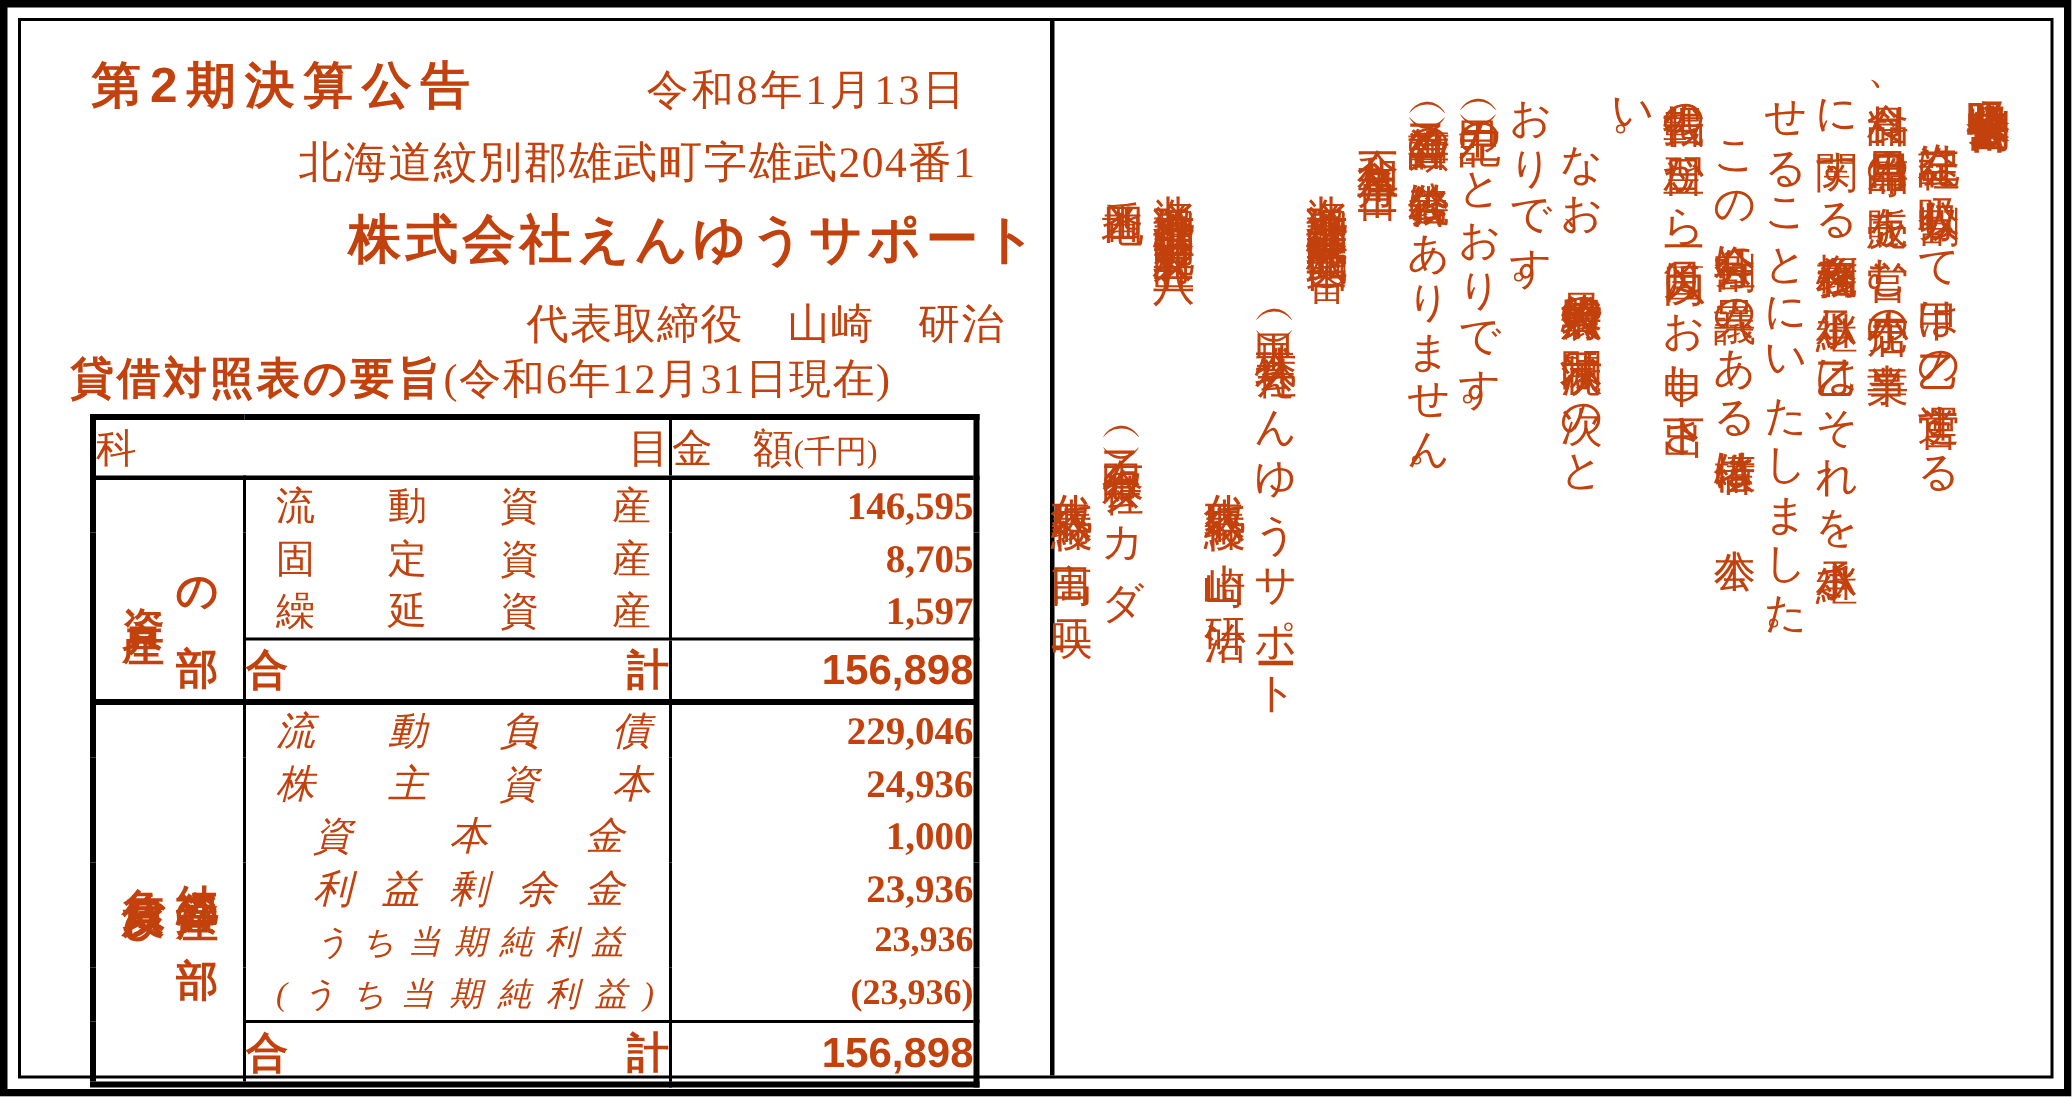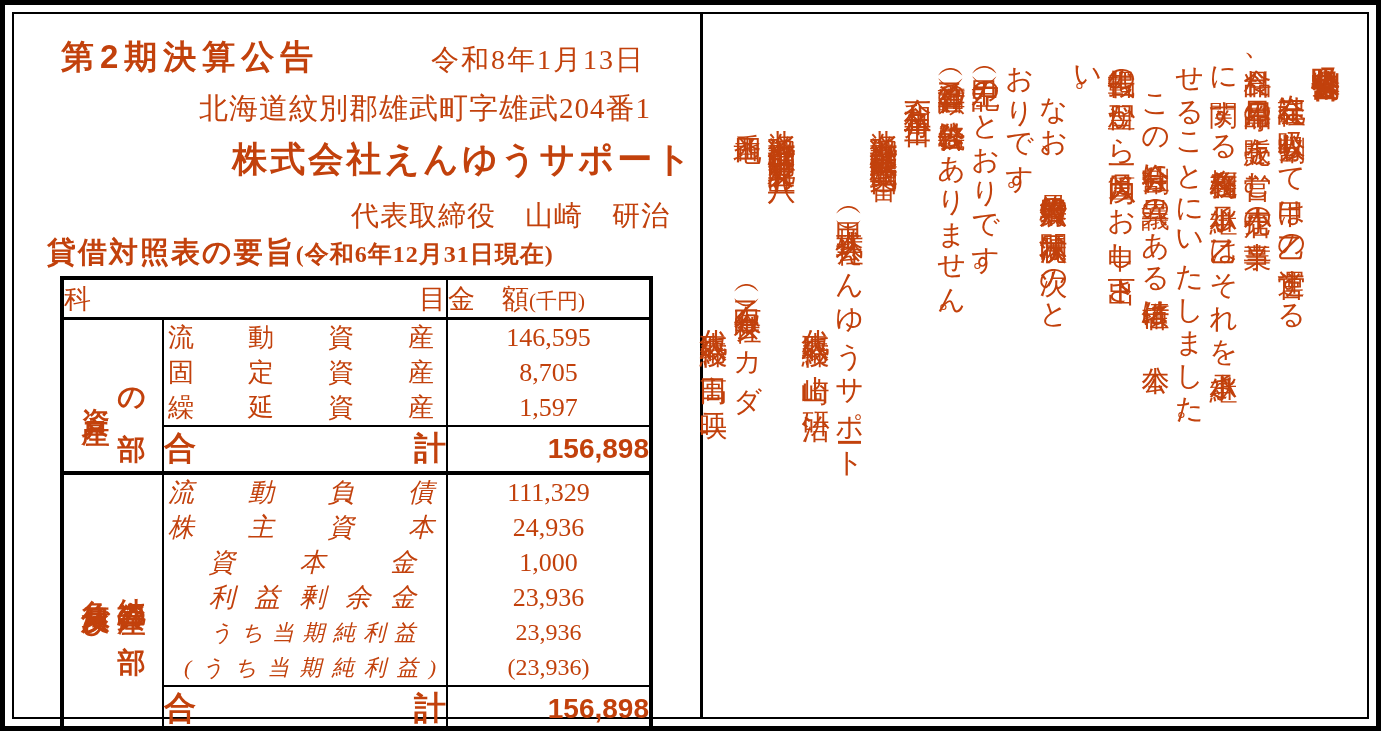--- a/index.html
+++ b/index.html
@@ -45,21 +45,21 @@
   .lp-rep{
     position:absolute; right:706px; top:192px;
     font-size:28px; letter-spacing:1px;
   }
   .lp-bs-heading{
     position:absolute; left:42px; top:228px;
     font-size:29px; font-weight:bold; letter-spacing:2px;
   }
   .lp-bs-heading .note{
     font-family:"Liberation Serif","DejaVu Serif",serif;
-    font-weight:bold; font-size:24px; letter-spacing:1px;margin-top:44px;
+    font-weight:normal; font-size:28px; letter-spacing:1px;margin-top:44px;
   }
 
   
   table.bs{
     position:absolute; left:55px; top:271px;
     border-collapse:collapse;
     border:4px solid #000;
     table-layout:fixed;
   }
   table.bs col.c-grp{width:101px;}
@@ -95,41 +95,41 @@
     letter-spacing:9px;
   }
   .grp-label.tight{letter-spacing:4px;}
 
   td.name-cell{
     font-size:26px;
     text-align:justify; text-align-last:justify;
     height:34px;
   }
   tr.g2 td.name-cell{height:35px;font-style:italic;}
-  td.name-cell.i0{padding:0 12px 0 4px;}
+  td.name-cell.i0{padding:0 12px 0 20px;}
   td.name-cell.i1{padding:0 30px 0 45px;}
   td.name-cell.i2{padding:0 30px 0 46px;}
   td.name-cell.i3{padding:0 10px 0 20px;margin-top:33px;}
   td.name-cell.small{font-size:22px; height:31px;}
 
   td.amount-cell{
-    font-size:26px; text-align:center;
+    font-size:26px; text-align:right;
     padding-right:12px;
     border-left:2px solid #000;
-    height:34px; white-space:nowrap;
+    height:34px; white-space:nowrap;font-weight:bold;
   }
   td.amount-cell.small{font-size:24px; height:31px;}
 
   tr.total-row td{
     border-top:2px solid #000;
     height:39px;
   }
   td.total-label{
     font-family:"Liberation Sans","DejaVu Sans",sans-serif;
-    font-weight:bold; font-size:32px;
+    font-weight:bold; font-size:28px;
     text-align:justify; text-align-last:justify;
     padding:0 48px 0 40px;
   }
   td.total-amount{
     font-family:"Liberation Sans","DejaVu Sans",sans-serif;
     font-weight:bold; font-size:28px;
     text-align:right; padding-right:12px;
     border-left:2px solid #000; white-space:nowrap;
   }
   tr.group-end td{border-bottom:4px solid #000;}
@@ -197,21 +197,21 @@
             <td class="amount-cell">1,597</td>
           </tr>
           <tr class="total-row group-end">
             <td class="total-label">合計</td>
             <td class="total-amount">156,898</td>
           </tr>
           <tr class="g2">
             <td class="grp-cell" rowspan="7"><div class="grp-label tight">負債及び
 純資産の部</div></td>
             <td class="name-cell i0">流動負債</td>
-            <td class="amount-cell">111,329</td>
+            <td class="amount-cell">229,046</td>
           </tr>
           <tr class="g2">
             <td class="name-cell i0">株主資本</td>
             <td class="amount-cell">24,936</td>
           </tr>
           <tr class="g2">
             <td class="name-cell i1">資本金</td>
             <td class="amount-cell">1,000</td>
           </tr>
           <tr class="g2">

